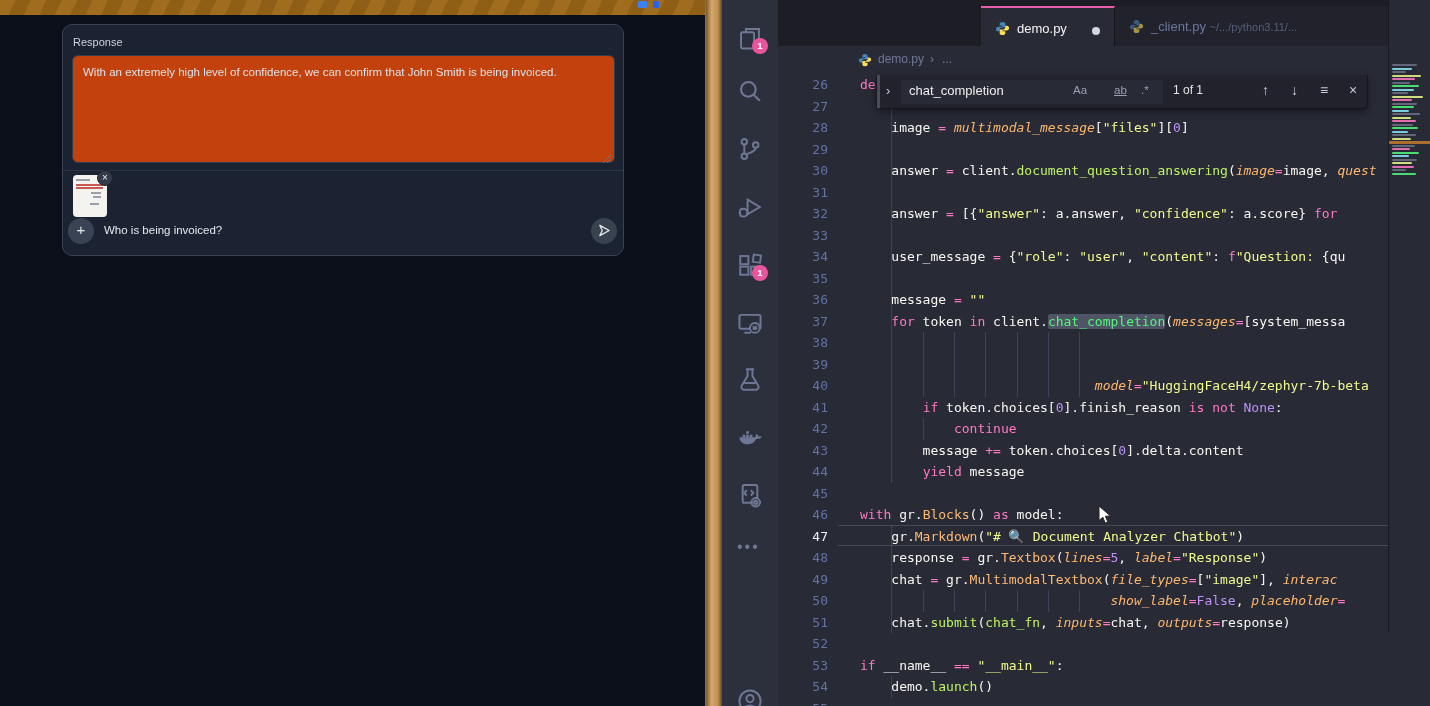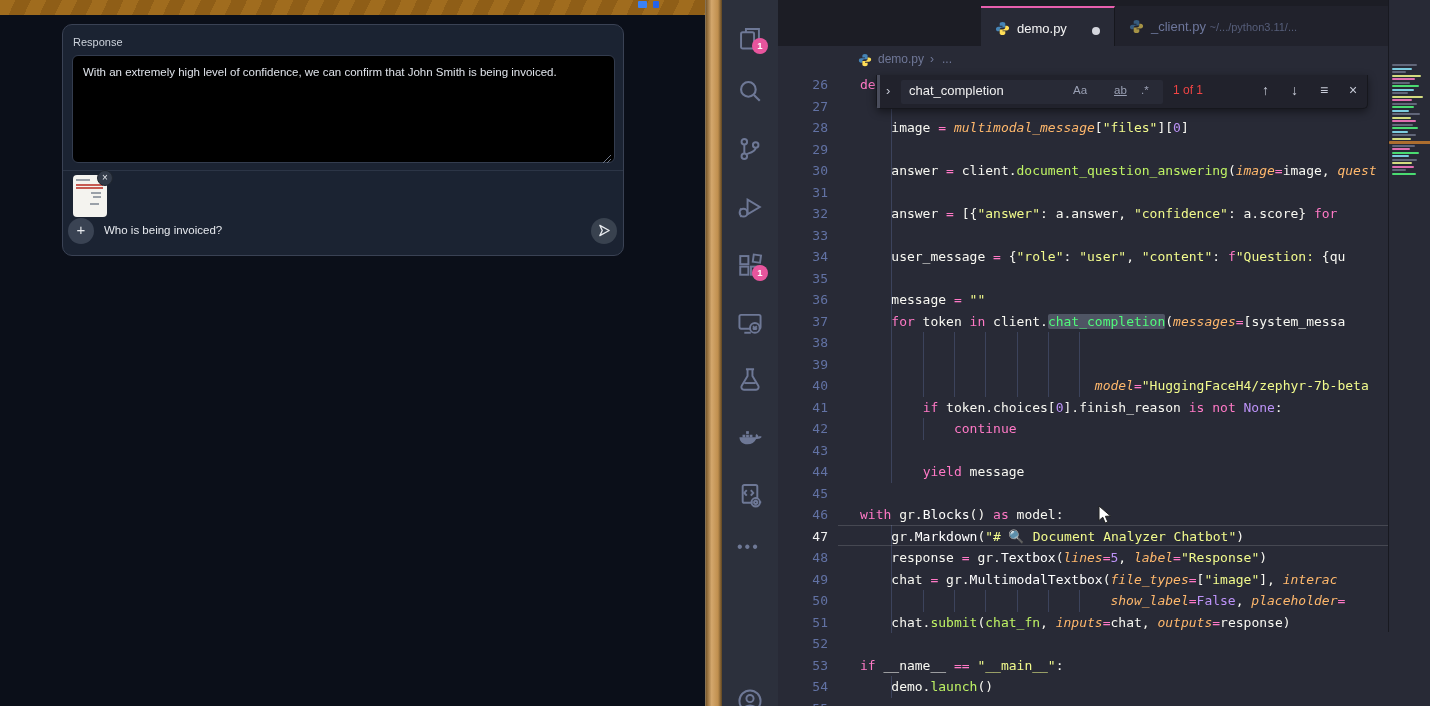--- a/index.html
+++ b/index.html
@@ -12,21 +12,21 @@
     background:repeating-linear-gradient(115deg,#a06c1e 0 14px,#8f5e17 14px 28px); }
   .wall-mark { position:absolute; top:1px; height:7px; border-radius:1px; }
   .divider-strip { position:absolute; left:705px; top:0; width:17px; height:706px;
     background:linear-gradient(90deg,#7c5a2c,#d4a76c 35%,#c08f4e 75%,#5e4522);
     border-left:1px solid rgba(255,255,255,.2); }
 
   .resp-card { position:absolute; left:62px; top:24px; width:562px; height:232px;
     background:#1b2332; border:1px solid #3a4254; border-radius:10px; }
   .resp-label { position:absolute; left:10px; top:11px; font-size:11px; color:#ccd2db; }
   .resp-textarea { position:absolute; left:9px; top:30px; width:543px; height:108px;
-    background:#000000; border:1px solid #333c4e; border-radius:6px; color:#dfe3ea;
+    background:#c2410c; border:1px solid #333c4e; border-radius:6px; color:#dfe3ea;
     font-size:11.5px; line-height:15px; padding:9px 10px; font-family:"Liberation Sans",sans-serif; resize:none; }
   .resize-grip { position:absolute; right:12px; top:130px; width:8px; height:8px;
     background:linear-gradient(135deg,transparent 0 50%,#6b7485 50% 56%,transparent 56% 72%,#6b7485 72% 78%,transparent 78%); }
 
   .thumb { position:absolute; left:10px; top:150px; width:34px; height:42px; background:#f4f3ef; border-radius:4px; overflow:hidden; }
   .thumb .tl { position:absolute; left:3px; height:1.5px; background:#9aa0a8; }
   .thumb .tl.red { background:#c65a52; }
   .thumb-x { position:absolute; left:34px; top:145px; width:16px; height:16px; border-radius:50%;
     background:#333b49; border:1px solid #20262f; color:#e8eaee; font-size:10px; line-height:14px; text-align:center; cursor:pointer; }
   .plus-btn { position:absolute; left:5px; top:193px; width:26px; height:26px; border-radius:50%;
@@ -58,33 +58,33 @@
   .breadcrumb { position:absolute; left:56px; top:46px; width:652px; height:28px; background:#282a36; }
   .breadcrumb .bc-txt { position:absolute; top:6px; font-size:12px; color:#6f7797; }
 
   .editor { position:absolute; left:56px; top:0; width:652px; height:706px; }
   .code-area { position:absolute; left:0; top:74px; width:610px; height:632px; overflow:hidden; }
   .line { position:absolute; left:0; width:1200px; height:21.5px; font-family:"DejaVu Sans Mono",monospace; font-size:13px; line-height:21.5px; white-space:pre; }
   .ln { position:absolute; left:0; width:50px; text-align:right; color:#6272a4; }
   .ln.cur { color:#f2f2f2; }
   .code { position:absolute; left:82px; }
   .tk-k{color:#ff79c6} .tk-f{color:#bef264} .tk-s{color:#f1fa8c} .tk-n{color:#bd93f9}
-  .tk-p{color:#ffb86c;font-style:italic} .tk-c{color:#ffffff} .tk-w{color:#f8f8f2}
+  .tk-p{color:#ffb86c;font-style:italic} .tk-c{color:#fdba74} .tk-w{color:#f8f8f2}
   .tk-fh{color:#50fa7b;background:rgba(145,155,175,.38);border-radius:2px}
   .cur-line { position:absolute; left:60px; width:550px; height:21.5px; border-top:1px solid rgba(255,255,255,.14); border-bottom:1px solid rgba(255,255,255,.14); }
   .guide { position:absolute; width:1px; background:rgba(98,114,164,.35); }
 
   .find-widget { position:absolute; left:98px; top:75px; width:492px; height:34px; background:#21222c;
     border:1px solid #16171d; border-top:none; border-radius:0 0 5px 5px; box-shadow:0 3px 8px rgba(0,0,0,.45); z-index:5; }
   .find-sash { position:absolute; left:0; top:0; width:3px; height:100%; background:#4a4d5c; cursor:ew-resize; }
   .find-toggle { position:absolute; left:9px; top:8px; color:#c8ccd8; font-size:13px; cursor:pointer; }
   .find-input { position:absolute; left:24px; top:5px; width:262px; height:24px; background:#282a36; border-radius:2px; }
   .find-query { position:absolute; left:8px; top:3px; font-size:13px; color:#f0f0f0; font-family:"Liberation Sans",sans-serif; }
   .find-opt { position:absolute; top:4px; font-size:11.5px; color:#9aa0b4; cursor:pointer; }
-  .find-count { position:absolute; left:296px; top:8px; font-size:12px; color:#ef4444; }
+  .find-count { position:absolute; left:296px; top:8px; font-size:12px; color:#e5e5e5; }
   .find-btn { position:absolute; top:7px; font-size:14px; color:#c8ccd8; cursor:pointer; }
 
   .minimap { position:absolute; left:610px; top:0; width:42px; height:632px; background:#282a36; border-left:1px solid rgba(0,0,0,.4); }
   .mm-row { position:absolute; height:2px; border-radius:1px; opacity:.85; }
 
   .cursor { position:absolute; z-index:9; pointer-events:none; }
 </style>
 </head>
 <body>
 
@@ -253,21 +253,21 @@
           <div class="line" style="top: 150.5px;"><span class="ln">33</span><span class="code"></span></div>
           <div class="line" style="top: 172px;"><span class="ln">34</span><span class="code"><span class="tk-w">    user_message </span><span class="tk-k">=</span><span class="tk-w"> {</span><span class="tk-s">"role"</span><span class="tk-w">: </span><span class="tk-s">"user"</span><span class="tk-w">, </span><span class="tk-s">"content"</span><span class="tk-w">: </span><span class="tk-k">f</span><span class="tk-s">"Question: </span><span class="tk-w">{qu</span></span></div>
           <div class="line" style="top: 193.5px;"><span class="ln">35</span><span class="code"></span></div>
           <div class="line" style="top: 215px;"><span class="ln">36</span><span class="code"><span class="tk-w">    message </span><span class="tk-k">=</span><span class="tk-w"> </span><span class="tk-s">""</span></span></div>
           <div class="line" style="top: 236.5px;"><span class="ln">37</span><span class="code"><span class="tk-w">    </span><span class="tk-k">for</span><span class="tk-w"> token </span><span class="tk-k">in</span><span class="tk-w"> client.</span><span class="tk-fh">chat_completion</span><span class="tk-w">(</span><span class="tk-p">messages</span><span class="tk-k">=</span><span class="tk-w">[system_messa</span></span></div>
           <div class="line" style="top: 258px;"><span class="ln">38</span></div>
           <div class="line" style="top: 279.5px;"><span class="ln">39</span></div>
           <div class="line" style="top: 301px;"><span class="ln">40</span><span class="code"><span class="tk-w">                              </span><span class="tk-p">model</span><span class="tk-k">=</span><span class="tk-s">"HuggingFaceH4/zephyr-7b-beta</span></span></div>
           <div class="line" style="top: 322.5px;"><span class="ln">41</span><span class="code"><span class="tk-w">        </span><span class="tk-k">if</span><span class="tk-w"> token.choices[</span><span class="tk-n">0</span><span class="tk-w">].finish_reason </span><span class="tk-k">is</span><span class="tk-w"> </span><span class="tk-k">not</span><span class="tk-w"> </span><span class="tk-n">None</span><span class="tk-w">:</span></span></div>
           <div class="line" style="top: 344px;"><span class="ln">42</span><span class="code"><span class="tk-w">            </span><span class="tk-k">continue</span></span></div>
-          <div class="line" style="top: 365.5px;"><span class="ln">43</span></div>
+          <div class="line" style="top: 365.5px;"><span class="ln">43</span><span class="code"><span class="tk-w">        message </span><span class="tk-k">+=</span><span class="tk-w"> token.choices[</span><span class="tk-n">0</span><span class="tk-w">].delta.content</span></span></div>
           <div class="line" style="top: 387px;"><span class="ln">44</span><span class="code"><span class="tk-w">        </span><span class="tk-k">yield</span><span class="tk-w"> message</span></span></div>
           <div class="line" style="top: 408.5px;"><span class="ln">45</span><span class="code"></span></div>
           <div class="line" style="top: 430px;"><span class="ln">46</span><span class="code"><span class="tk-k">with</span><span class="tk-w"> gr.</span><span class="tk-c">Blocks</span><span class="tk-w">() </span><span class="tk-k">as</span><span class="tk-w"> model:</span></span></div>
           <div class="cur-line" style="top: 450.5px;"></div>
           <div class="line" style="top: 451.5px;"><span class="ln cur">47</span><span class="code"><span class="tk-w">    gr.</span><span class="tk-c">Markdown</span><span class="tk-w">(</span><span class="tk-s">"# 🔍 Document Analyzer Chatbot"</span><span class="tk-w">)</span></span></div>
           <div class="line" style="top: 473px;"><span class="ln">48</span><span class="code"><span class="tk-w">    response </span><span class="tk-k">=</span><span class="tk-w"> gr.</span><span class="tk-c">Textbox</span><span class="tk-w">(</span><span class="tk-p">lines</span><span class="tk-k">=</span><span class="tk-n">5</span><span class="tk-w">, </span><span class="tk-p">label</span><span class="tk-k">=</span><span class="tk-s">"Response"</span><span class="tk-w">)</span></span></div>
           <div class="line" style="top: 494.5px;"><span class="ln">49</span><span class="code"><span class="tk-w">    chat </span><span class="tk-k">=</span><span class="tk-w"> gr.</span><span class="tk-c">MultimodalTextbox</span><span class="tk-w">(</span><span class="tk-p">file_types</span><span class="tk-k">=</span><span class="tk-w">[</span><span class="tk-s">"image"</span><span class="tk-w">], </span><span class="tk-p">interac</span></span></div>
           <div class="line" style="top: 516px;"><span class="ln">50</span><span class="code"><span class="tk-w">                                </span><span class="tk-p">show_label</span><span class="tk-k">=</span><span class="tk-n">False</span><span class="tk-w">, </span><span class="tk-p">placeholder</span><span class="tk-k">=</span></span></div>
           <div class="line" style="top: 537.5px;"><span class="ln">51</span><span class="code"><span class="tk-w">    chat.</span><span class="tk-f">submit</span><span class="tk-w">(</span><span class="tk-f">chat_fn</span><span class="tk-w">, </span><span class="tk-p">inputs</span><span class="tk-k">=</span><span class="tk-w">chat, </span><span class="tk-p">outputs</span><span class="tk-k">=</span><span class="tk-w">response)</span></span></div>
           <div class="line" style="top: 559px;"><span class="ln">52</span><span class="code"></span></div>

